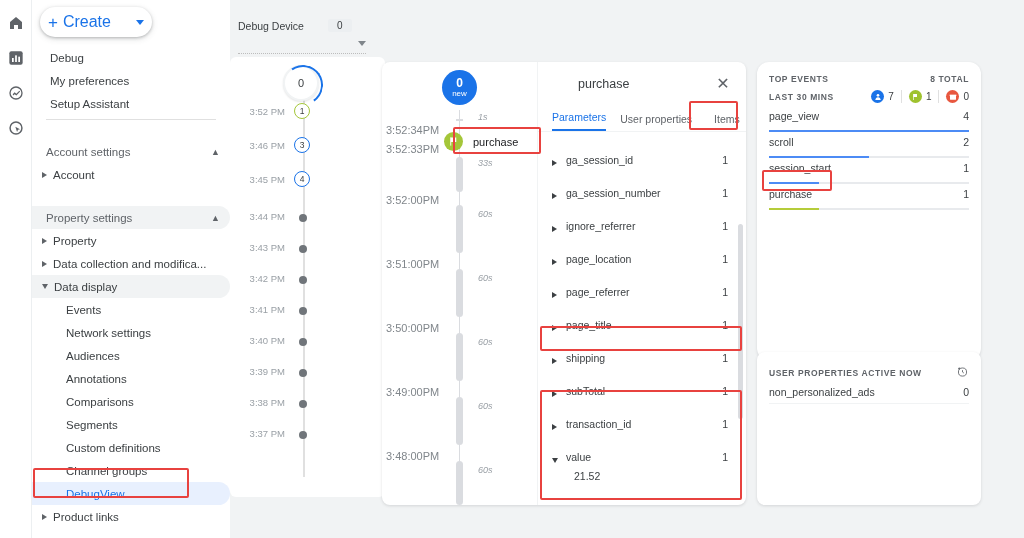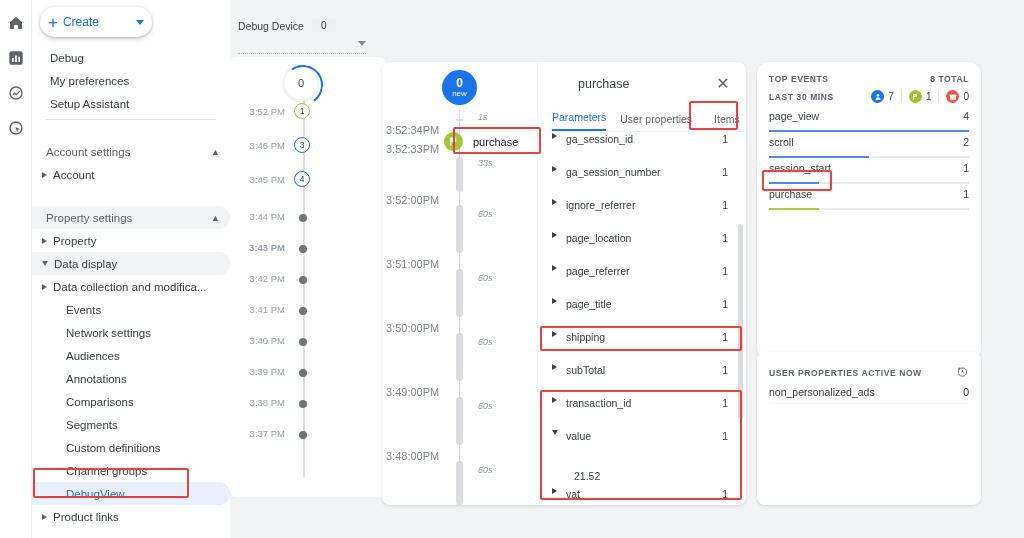--- a/index.html
+++ b/index.html
@@ -28,21 +28,21 @@
     background:#ffffff; overflow:hidden;
   }
   #create-btn {
     position:absolute; left:8px; top:7px; width:112px; height:30px;
     background:#ffffff; border-radius:16px;
     box-shadow:0 1px 3px rgba(60,64,67,.3), 0 2px 6px rgba(60,64,67,.15);
     display:flex; align-items:center; gap:5px; padding:0 8px;
     cursor:pointer;
   }
   #create-btn .plus { color:#1a73e8; font-size:17px; line-height:1; font-weight:400; }
-  #create-btn .create-label { color:#1a73e8; font-size:12px; }
+  #create-btn .create-label { color:#1a73e8; font-size:16px; }
   #create-btn .caret { margin-left:auto; width:0;height:0;border-left:4px solid transparent;border-right:4px solid transparent;border-top:5px solid #1a73e8; }
 
   .nav-item {
     height:23px; display:flex; align-items:center;
     font-size:11.5px; color:#3c4043; padding-left:18px; cursor:pointer;
     white-space:nowrap;
   }
   .nav-item.top { padding-left:18px; }
   .section-head {
     height:23px; display:flex; align-items:center;
@@ -69,21 +69,21 @@
   
   .annot {
     position:absolute; border:2px solid #e8423f; border-radius:2px;
     pointer-events:none; z-index:30;
   }
 
   
   #timeline-col {
     position:absolute; left:230px; top:0; width:155px; height:538px;
   }
-  #debug-device-row { position:absolute; left:8px; top:19px; display:flex; align-items:center; gap:8px; }
+  #debug-device-row { position:absolute; left:8px; top:19px; display:flex; align-items:center; gap:24px; }
   #debug-device-label { font-size:10.5px; color:#3c4043; }
   #debug-device-count {
     background:#eceff1; color:#3c4043; font-size:10px; border-radius:2px;
     padding:1px 9px;
   }
   #device-select {
     position:absolute; left:8px; top:38px; width:128px; height:16px;
     border-bottom:1px dotted #bdbdbd;
   }
   #device-select .caret { position:absolute; right:0; top:3px; width:0;height:0;
@@ -153,21 +153,21 @@
   #card-title-row { position:absolute; left:0; top:0; right:0; height:43px; display:flex; align-items:center; }
   #card-title { font-size:12.5px; color:#3c4043; margin-left:40px; }
   #card-close { position:absolute; right:14px; top:12px; width:18px;height:18px; cursor:pointer;
     display:flex;align-items:center;justify-content:center; color:#5f6368; font-size:16px; }
   #tabs { position:absolute; left:0; top:43px; right:0; height:27px; display:flex; align-items:flex-end; border-bottom:1px solid #f1f3f4; }
   .tab { font-size:10.5px; color:#5f6368; padding:0 0 6px 0; margin-left:14px; cursor:pointer; white-space:nowrap;}
   .tab.active { color:#1a73e8; border-bottom:2px solid #1a73e8; }
 
   #param-list { position:absolute; left:0; top:71px; right:0; bottom:0; overflow:hidden; }
   .param-row {
-    position:relative; height:33px; display:flex; align-items:flex-start;
+    position:relative; height:33px; display:flex; align-items:flex-end;
     padding:0 18px 0 14px; font-size:10.5px; color:#3c4043;
   }
   .param-row .ptri { width:0;height:0;border-top:3.5px solid transparent;border-bottom:3.5px solid transparent;border-left:5px solid #3c4043; margin-right:9px; flex:none;}
   .param-row .ptri.open { border-left:3.5px solid transparent;border-right:3.5px solid transparent;border-top:5px solid #3c4043;border-bottom:none; margin-right:8px;}
   .param-row .pname { flex:1; }
   .param-row .pval { color:#3c4043; }
   .param-sub { height:25px; display:flex; align-items:center; padding-left:36px; font-size:10.5px; color:#3c4043; }
   #param-scrollbar { position:absolute; right:3px; top:162px; width:5px; height:195px; background:#dadce0; border-radius:3px; }
 
   
@@ -258,27 +258,27 @@
     </div>
 
     <div class="section-head active">
       <span>Property settings</span>
       <span class="chev">▲</span>
     </div>
     <div class="nav-parent">
       <span class="tri"></span>
       <span>Property</span>
     </div>
+    <div class="nav-parent">
+      <span class="tri"></span>
+      <span>Data collection and modifica...</span>
+    </div>
     <div class="nav-parent active">
       <span class="tri down"></span>
       <span>Data display</span>
-    </div>
-    <div class="nav-parent">
-      <span class="tri"></span>
-      <span>Data collection and modifica...</span>
     </div>
 
     <div class="sub-item">
         <span>Events</span>
       </div>
     <div class="sub-item">
         <span>Network settings</span>
       </div>
     <div class="sub-item">
         <span>Audiences</span>
@@ -336,21 +336,21 @@
     <div class="tl-node" style="left:73px; top:114px;">
       <span class="tl-time" style="left:-72px; top:3px;">3:45 PM</span>
       <div class="tl-circle">4</div>
     </div>
 
     <div class="tl-node" style="left:73px; top:157px;">
       <span class="tl-time" style="left:-72px; top:-3px;">3:44 PM</span>
       <div class="tl-dot"></div>
     </div>
     <div class="tl-node" style="left:73px; top:188px;">
-      <span class="tl-time" style="left:-72px; top:-3px;font-weight:bold;">3:43 PM</span>
+      <span class="tl-time" style="left:-72px; top:-3px;">3:43 PM</span>
       <div class="tl-dot"></div>
     </div>
     <div class="tl-node" style="left:73px; top:219px;">
       <span class="tl-time" style="left:-72px; top:-3px;">3:42 PM</span>
       <div class="tl-dot"></div>
     </div>
     <div class="tl-node" style="left:73px; top:250px;">
       <span class="tl-time" style="left:-72px; top:-3px;">3:41 PM</span>
       <div class="tl-dot"></div>
     </div>

